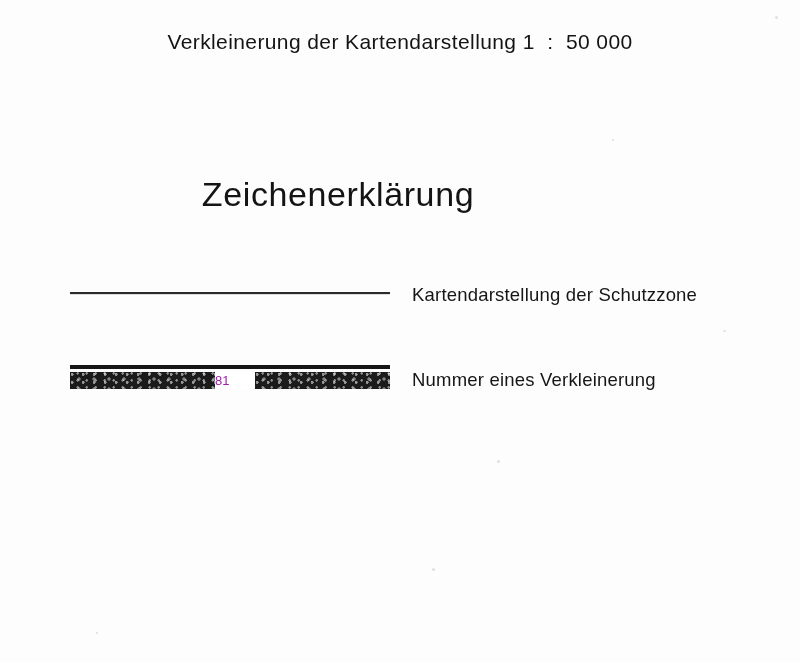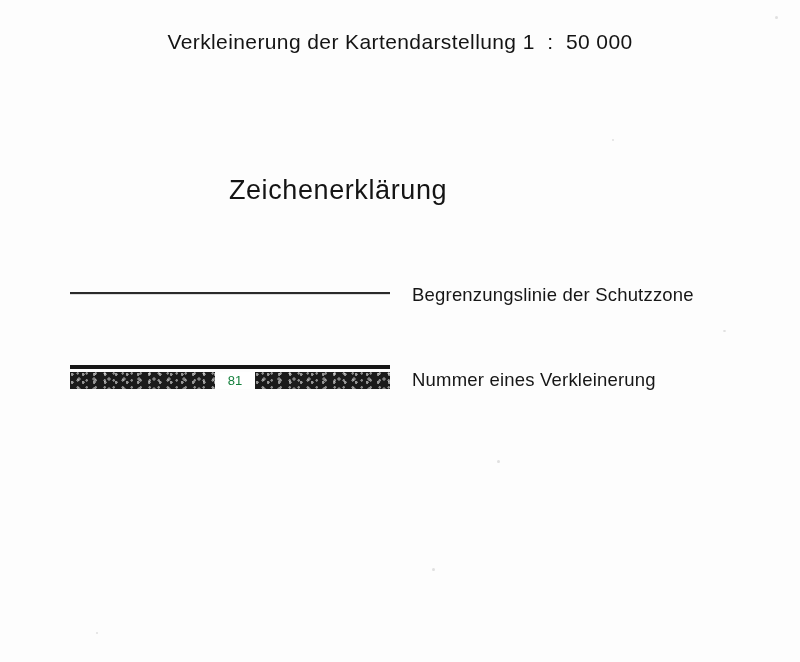--- a/index.html
+++ b/index.html
@@ -42,21 +42,21 @@
     color: #141414;
     white-space: pre;
   }
 
   .doc-title {
     position: absolute;
     top: 175px;
     left: 0;
     width: 676px;
     text-align: center;
-    font-size: 27px;
+    font-size: 34px;
     letter-spacing: .6px;
     color: #141414;
   }
 
   .legend {
     position: absolute;
     top: 270px;
     left: 0;
     width: 800px;
   }
@@ -152,23 +152,23 @@
   }
   .numband .seg.left  { left: 0;    width: 145px; }
   .numband .seg.right { left: 185px; width: 135px; }
   .numband .num {
     position: absolute;
     left: 145px;
     top: 0;
     width: 40px;
     height: 17px;
     line-height: 17px;
-    text-align: center;
+    text-align: left;
     font-size: 13px;
-    color: #15803d;
+    color: #a21caf;
     background: #ffffff;
   }
 </style>
 </head>
 <body>
 
 <div class="page">
 
   <div class="speck" style="left:775px;top:16px;width:3px;height:3px;"></div>
   <div class="speck" style="left:612px;top:139px;width:2px;height:2px;"></div>
@@ -180,21 +180,21 @@
   <div class="header-line">Verkleinerung der Kartendarstellung 1  :  50 000</div>
 
   <div class="doc-title">Zeichenerklärung</div>
 
   <div class="legend">
 
     <div class="legend-row r1">
       <div class="sym-box thin-line">
         <div class="stroke"></div>
       </div>
-      <div class="label" style="top:12px;">Begrenzungslinie der Schutzzone</div>
+      <div class="label" style="top:12px;">Kartendarstellung der Schutzzone</div>
     </div>
 
 
     <div class="legend-row r3">
       <div class="sym-box num-sym" style="top:-5px;">
         <div class="stroke"></div>
         <div class="numband">
           <div class="seg left"></div>
           <div class="num">81</div>
           <div class="seg right"></div>

